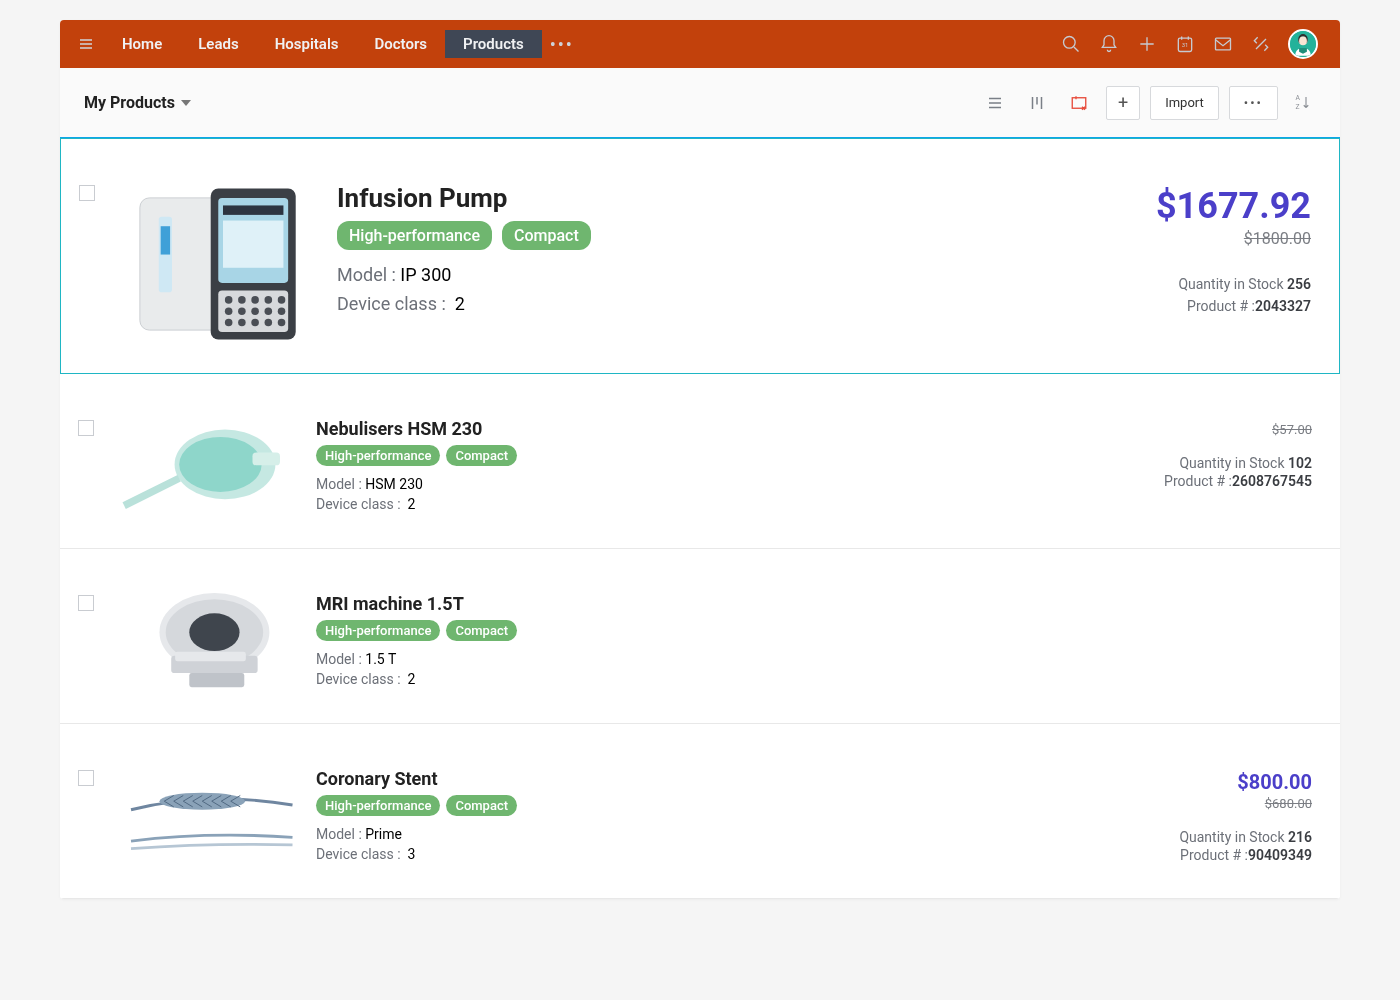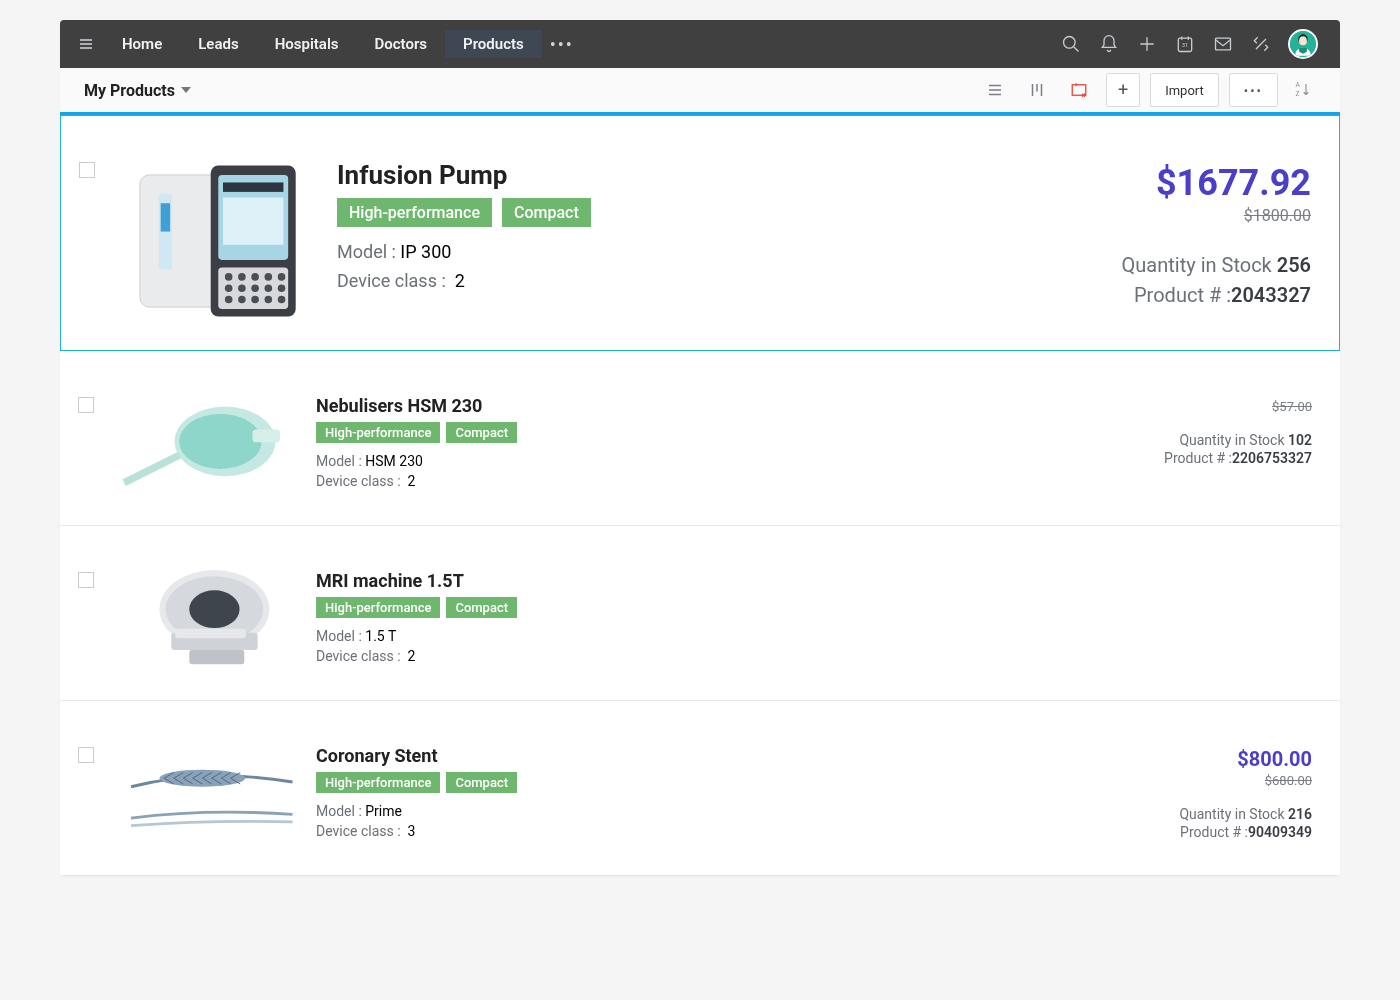--- a/index.html
+++ b/index.html
@@ -18,21 +18,21 @@
     border-radius: 4px;
     overflow: hidden;
     box-shadow: 0 1px 3px rgba(0,0,0,0.04);
   }
 
   
   .topnav {
     display: flex;
     align-items: center;
     height: 48px;
-    background: #404040;
+    background: #c2410c;
     color: #e6e8eb;
     padding: 10px 8px;
   }
   .hamburger {
     width: 36px; height: 48px;
     display:flex; align-items:center; justify-content:center;
     cursor:pointer;
     color:#cfd3d9;
   }
   .hamburger svg{width:16px;height:16px;}
@@ -61,24 +61,24 @@
   .avatar{
     width:30px;height:30px;border-radius:50%;background:#24b29a;
     display:flex;align-items:center;justify-content:center;overflow:hidden;
     border:2px solid #fff;
   }
   .avatar svg{width:30px;height:30px;}
 
   
   .subheader{
     display:flex; align-items:center;
-    height:47px;
+    height:70px;
     padding:0 24px;
     background:#fafafa;
-    border-bottom:3px solid #0ea5e9;
+    border-bottom:1px solid #0ea5e9;
   }
   .view-title{
     font-size:16px; font-weight:700; color:#222;
     display:flex; align-items:center; gap:6px; cursor:pointer;
   }
   .caret-down{
     width:0;height:0;border-left:5px solid transparent;border-right:5px solid transparent;border-top:6px solid #777;
   }
   .sub-spacer{flex:1;}
   .sub-tools{display:flex;align-items:center;gap:12px;}
@@ -125,35 +125,35 @@
   }
   .row.small .thumb{width:190px;height:110px;margin:0 14px 0 6px;}
   .thumb svg{max-width:100%;max-height:100%;}
 
   .info{flex:1;padding-top:4px;}
   .info .title{font-size:26px;font-weight:700;color:#222;margin-bottom:8px;}
   .row.small .info .title{font-size:18px;margin-bottom:6px;}
   .tags{display:flex;gap:10px;margin-bottom:14px;}
   .row.small .tags{gap:6px;margin-bottom:10px;}
   .tag{
-    background:#6fb66f;color:#fff;padding:5px 12px;border-radius:0;font-size:16px;font-weight:500;
+    background:#6fb66f;color:#fff;padding:5px 12px;border-radius:12px;font-size:16px;font-weight:500;
   }
   .row.small .tag{padding:3px 9px;font-size:13px;}
   .kv{font-size:18px;color:#6c7078;margin-bottom:8px;}
   .row.small .kv{font-size:14px;margin-bottom:4px;}
   .kv .v{color:#000000;font-weight:400;}
 
   .money{width:260px;text-align:right;padding-top:6px;}
   .price{font-size:36px;font-weight:700;color:#4b3fc9;}
   .row.small .price{font-size:20px;}
   .strike{font-size:16px;color:#7b7e84;text-decoration:line-through;margin-top:2px;}
   .row.small .strike{font-size:13px;}
   .meta{margin-top:28px;}
   .row.small .meta{margin-top:18px;}
-  .meta-line{font-size:20px;color:#6c7078;margin-bottom:6px;}
+  .meta-line{font-size:14px;color:#6c7078;margin-bottom:6px;}
   .row.small .meta-line{font-size:14px;margin-bottom:2px;}
   .meta-line .v{color:#3a3d42;font-weight:600;}
 </style>
 </head>
 <body>
 
 <div class="app-shell">
 
   <div class="topnav">
     <div class="hamburger">
@@ -332,21 +332,21 @@
           <span class="tag">High-performance</span>
           <span class="tag">Compact</span>
         </div>
         <div class="kv"><span>Model :</span> <span class="v">HSM 230</span></div>
         <div class="kv"><span>Device class :</span>&nbsp;&nbsp;<span class="v">2</span></div>
       </div>
       <div class="money">
         <div class="strike">$57.00</div>
         <div class="meta">
           <div class="meta-line"><span>Quantity in Stock</span> <span class="v">102</span></div>
-          <div class="meta-line"><span>Product # :</span><span class="v">2206753327</span></div>
+          <div class="meta-line"><span>Product # :</span><span class="v">2608767545</span></div>
         </div>
       </div>
     </div>
 
     <div class="row small">
       <div class="cb">
           <div class="cb-box"></div>
         </div>
       <div class="thumb">
         <svg viewBox="0 0 200 140">

